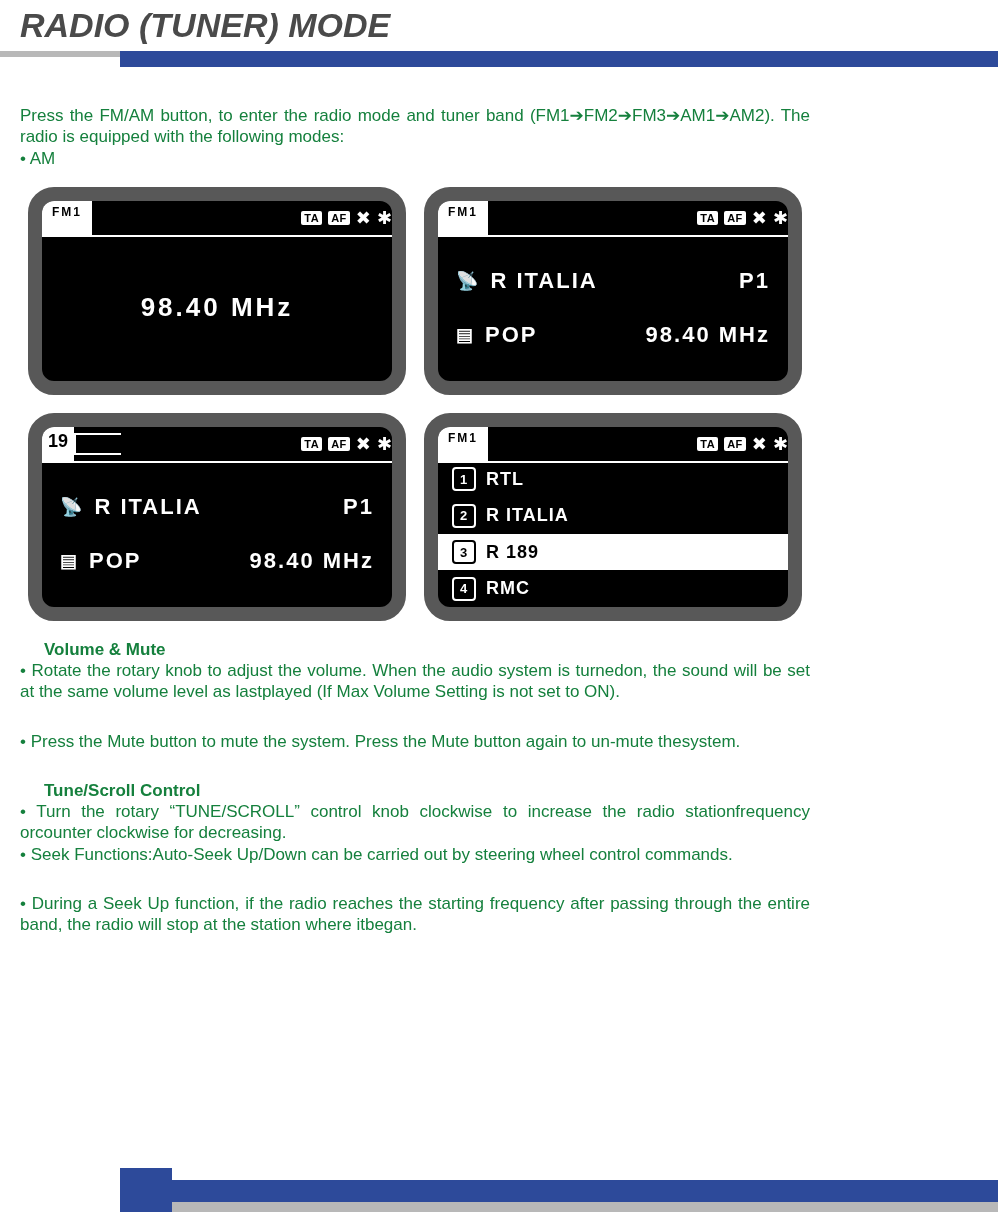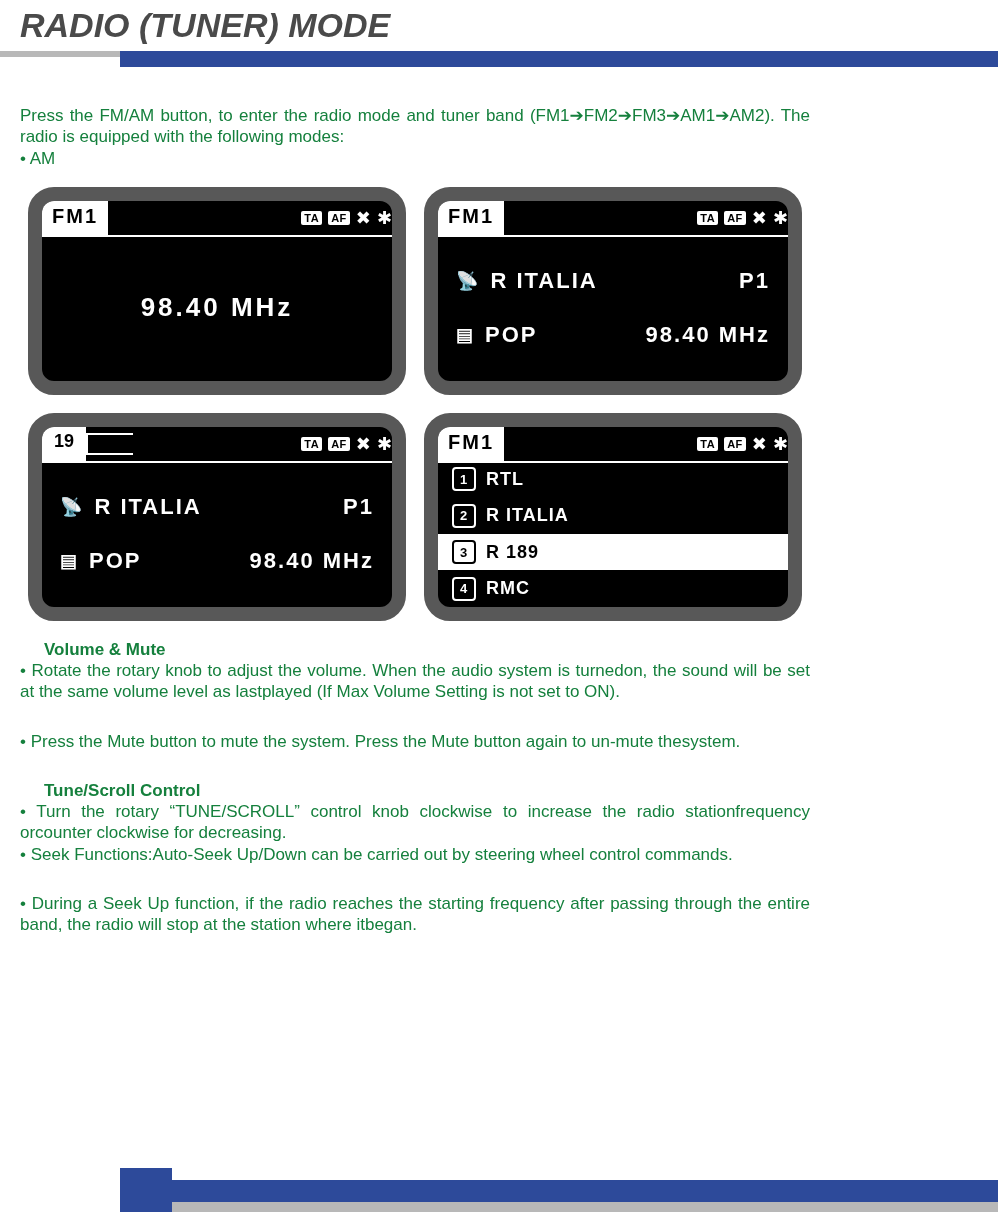--- a/index.html
+++ b/index.html
@@ -97,21 +97,21 @@
   .topbar {
     display: flex;
     align-items: center;
     height: 34px;
     border-bottom: 2px solid #fff;
   }
   .band-box {
     background: #fff;
     color: #000;
     font-weight: 900;
-    font-size: 20px;
+    font-size: 12px;
     letter-spacing: 2px;
     padding: 4px 10px;
     margin: 0;
     display: inline-block;
     height: 34px;
     box-sizing: border-box;
   }
   .topbar-spacer { flex: 1; }
   .badges {
     display: flex;
@@ -173,21 +173,21 @@
     display:flex;
     align-items:center;
     height:34px;
     border-bottom:2px solid #fff;
   }
   .progress-box {
     background:#fff;
     color:#000;
     font-weight:900;
     font-size:18px;
-    padding:4px 12px;
+    padding:4px 6px;
     height:34px;
     box-sizing:border-box;
   }
   .progress-bar {
     height:22px;
     margin:6px 0 6px 0;
     width: 90px;
     display:flex;
   }
   .progress-fill {

